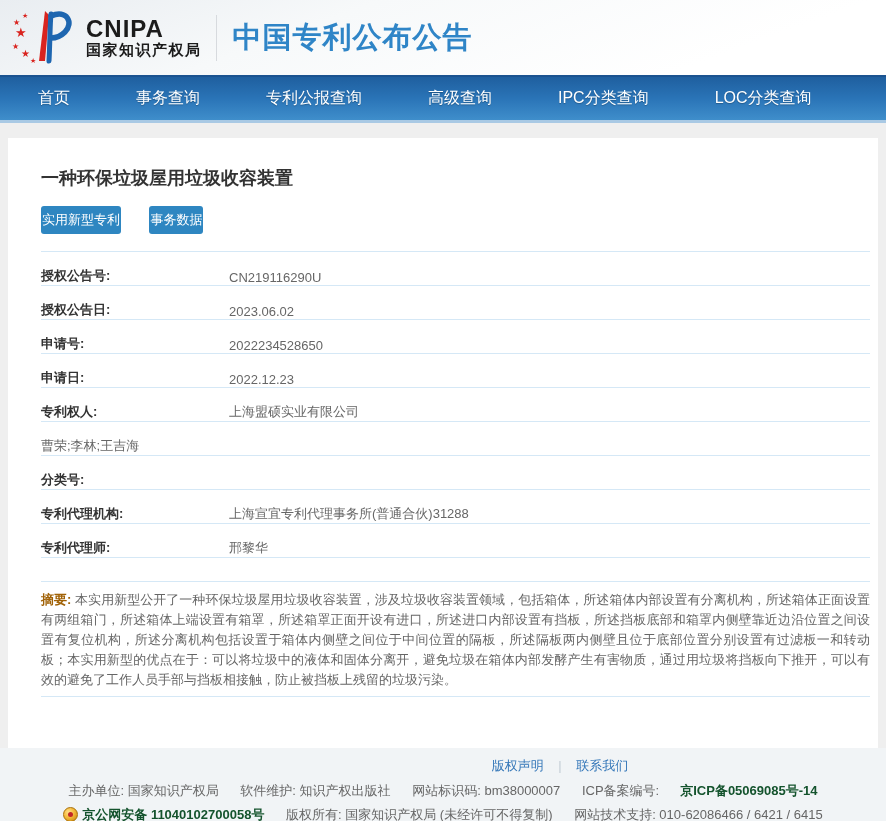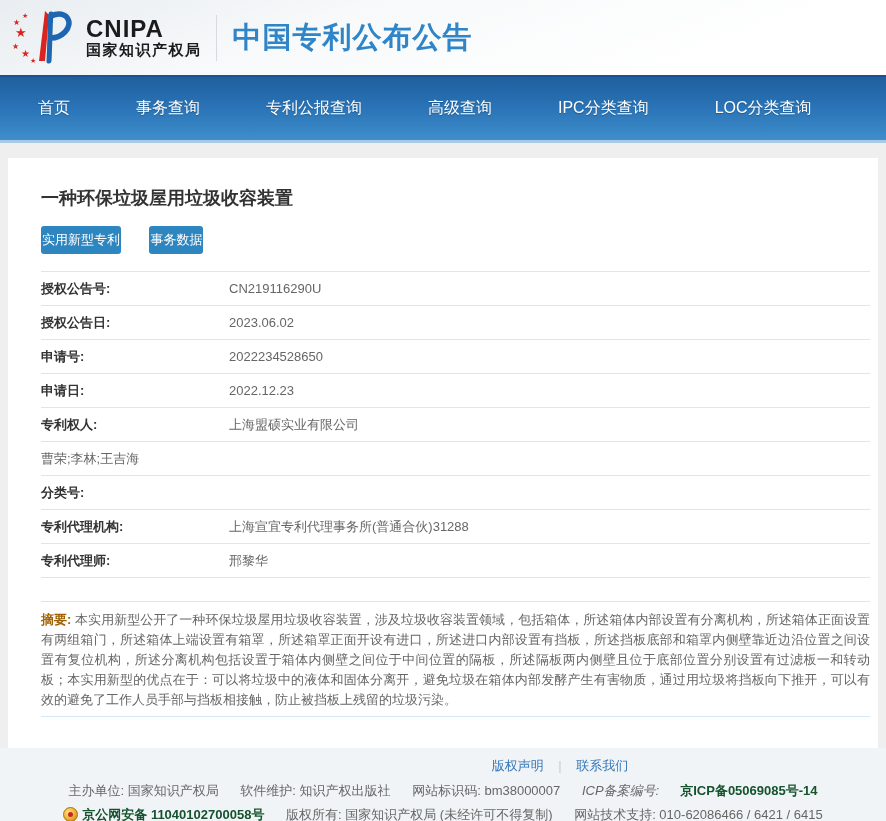--- a/index.html
+++ b/index.html
@@ -21,40 +21,40 @@
     padding-left:12px;
   }
   .logo-wrap{display:flex;align-items:center;cursor:pointer;}
   .logo-text{margin-left:12px;line-height:1.1;}
   .logo-acronym{font-size:24px;font-weight:bold;color:#1b1b1b;letter-spacing:1px;}
   .logo-org{font-size:15px;color:#1b1b1b;letter-spacing:1.5px;font-family:"Liberation Serif","DejaVu Serif",serif;font-weight:bold;}
   .header-divider{width:1px;height:46px;background:#d7dade;margin:0 16px 0 14px;}
   .site-title{font-size:29px;font-weight:bold;color:var(--title-blue);letter-spacing:1px;}
   
   .main-nav{
-    flex:0 0 auto;height:68px;
+    flex:0 0 auto;height:48px;
     border-top:2px solid #1b5390;border-bottom:3px solid #a9c9e4;
     background:linear-gradient(180deg,var(--nav-top) 0%,var(--nav-mid) 50%,var(--nav-bottom) 100%);
     display:flex;align-items:center;gap:66px;padding:0 10px 0 38px;
   }
   .nav-item{color:#fff;font-size:16px;cursor:pointer;white-space:nowrap;text-shadow:0 1px 1px rgba(0,0,0,.25);}
   
   .content-card{
     flex:1 1 auto;margin:15px 8px 0;background:#fff;
     padding:28px 8px 7px 33px;
   }
   .patent-title{font-size:18px;font-weight:bold;color:#333;margin:0 0 16px;}
   .btn-row{margin-bottom:17px;}
   .blue-btn{
     display:inline-block;background:var(--accent-blue);color:#fff;border:none;
     font-size:13px;padding:5px 1px;border-radius:3px;margin-right:24px;cursor:pointer;
     font-family:inherit;
   }
   .info-table{border-top:1px solid var(--divider-blue);}
-  .info-row{display:flex;align-items:center;height:34px;border-bottom:1px solid var(--divider-blue);}
+  .info-row{display:flex;align-items:flex-end;height:34px;border-bottom:1px solid var(--divider-blue);}
   .info-label{width:188px;flex:0 0 auto;font-weight:bold;color:#333;font-size:13px;}
   .info-value{color:#666;font-size:13px;}
   .empty-row{height:24px;border-bottom:1px solid var(--divider-blue);}
   .abstract{
     padding:8px 0 6px;margin-right:10px;font-size:13px;line-height:20px;color:#666;
     text-align:justify;
   }
   .abstract-underline{border-bottom:1px solid var(--divider-blue);margin-right:0;}
   .abstract b{color:#a16207;}
   
@@ -171,20 +171,20 @@
 <div class="site-footer">
   <div class="footer-links">
     <span class="footer-link">版权声明</span>
     <span class="footer-sep">|</span>
     <span class="footer-link">联系我们</span>
   </div>
   <div class="footer-line">
     <span>主办单位: 国家知识产权局</span>
     <span>软件维护: 知识产权出版社</span>
     <span>网站标识码: bm38000007</span>
-    <span style="margin-right:17px;font-style:italic;">ICP备案编号:</span><span class="dark-val" style="margin-left:4px;">京ICP备05069085号-14</span>
+    <span style="margin-right:17px;">ICP备案编号:</span><span class="dark-val" style="margin-left:4px;">京ICP备05069085号-14</span>
   </div>
   <div class="footer-line">
     <span style="margin-right:0;"><i class="badge-icon"><i></i></i></span><span class="dark-val" style="margin-left:2px;">京公网安备 11040102700058号</span>
     <span>版权所有: 国家知识产权局 (未经许可不得复制)</span>
     <span>网站技术支持: 010-62086466 / 6421 / 6415</span>
   </div>
 </div>
 
 </body></html>

